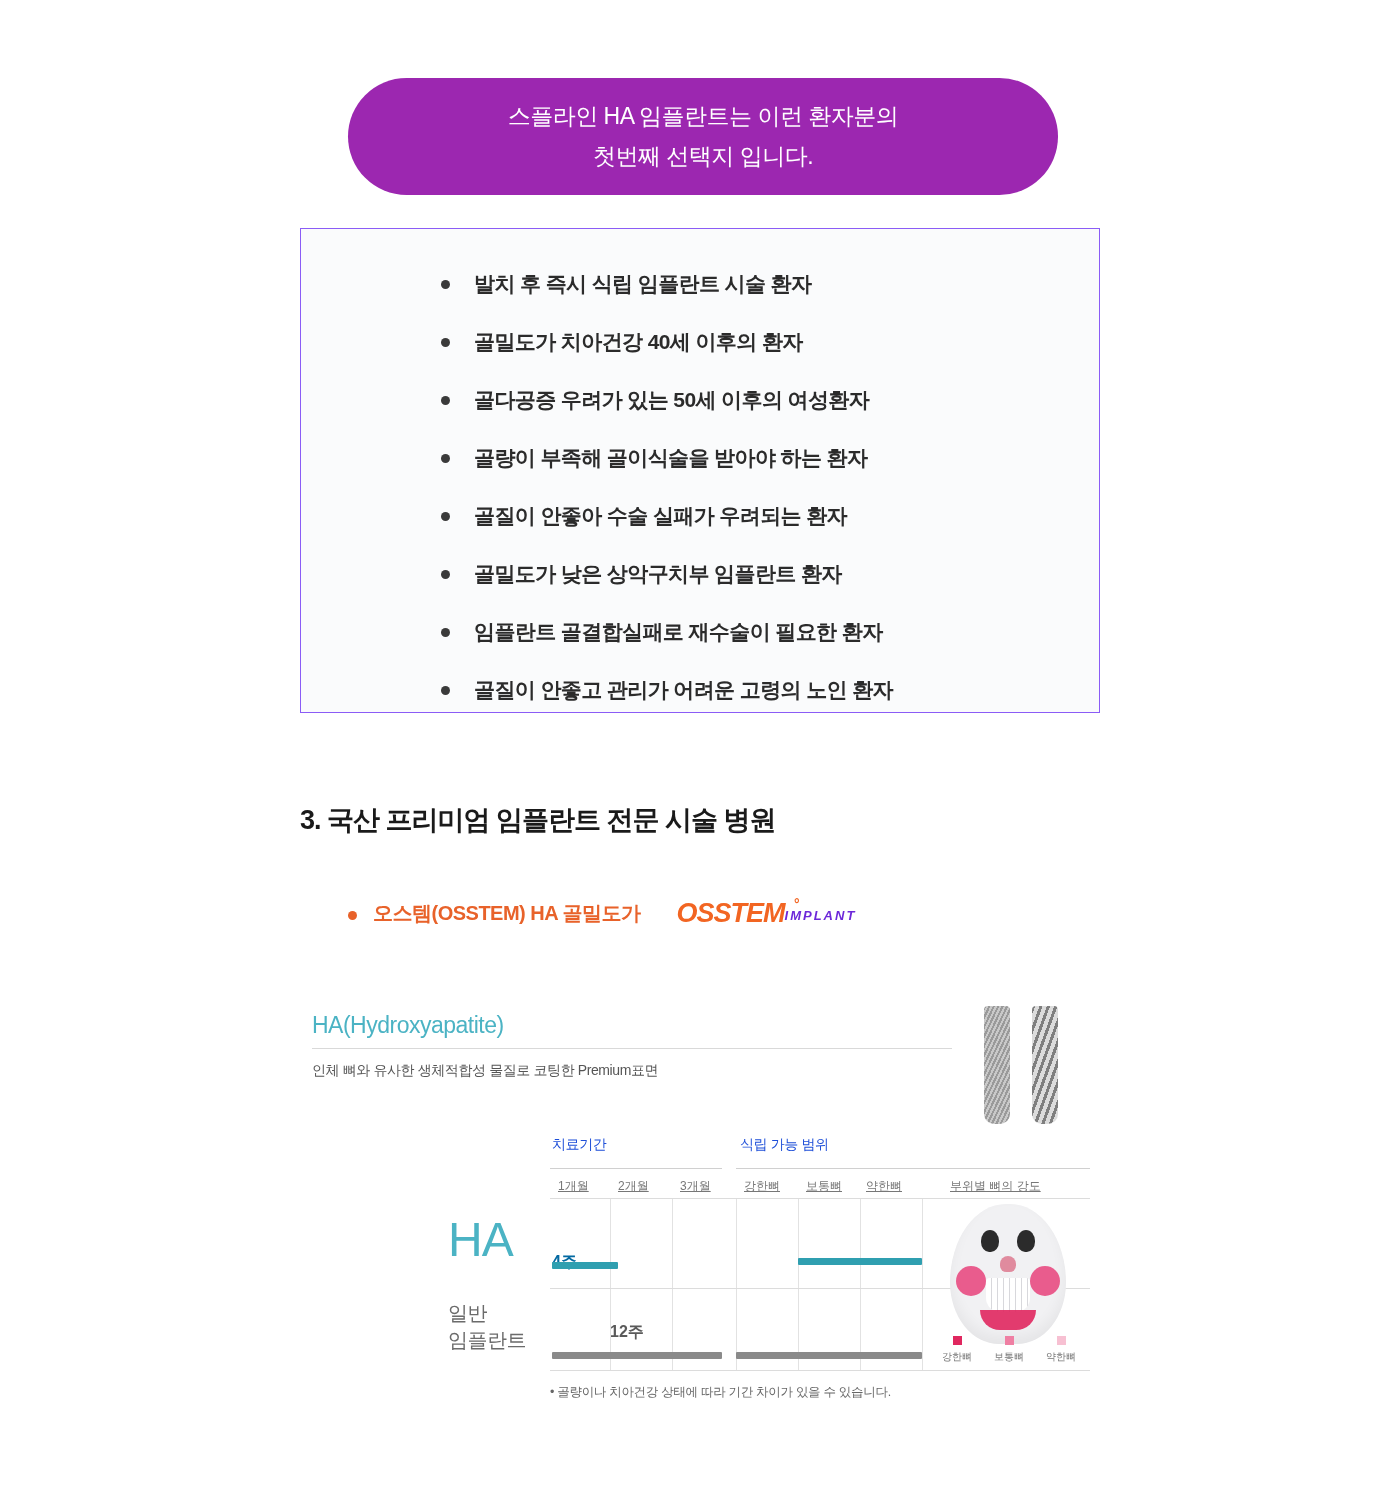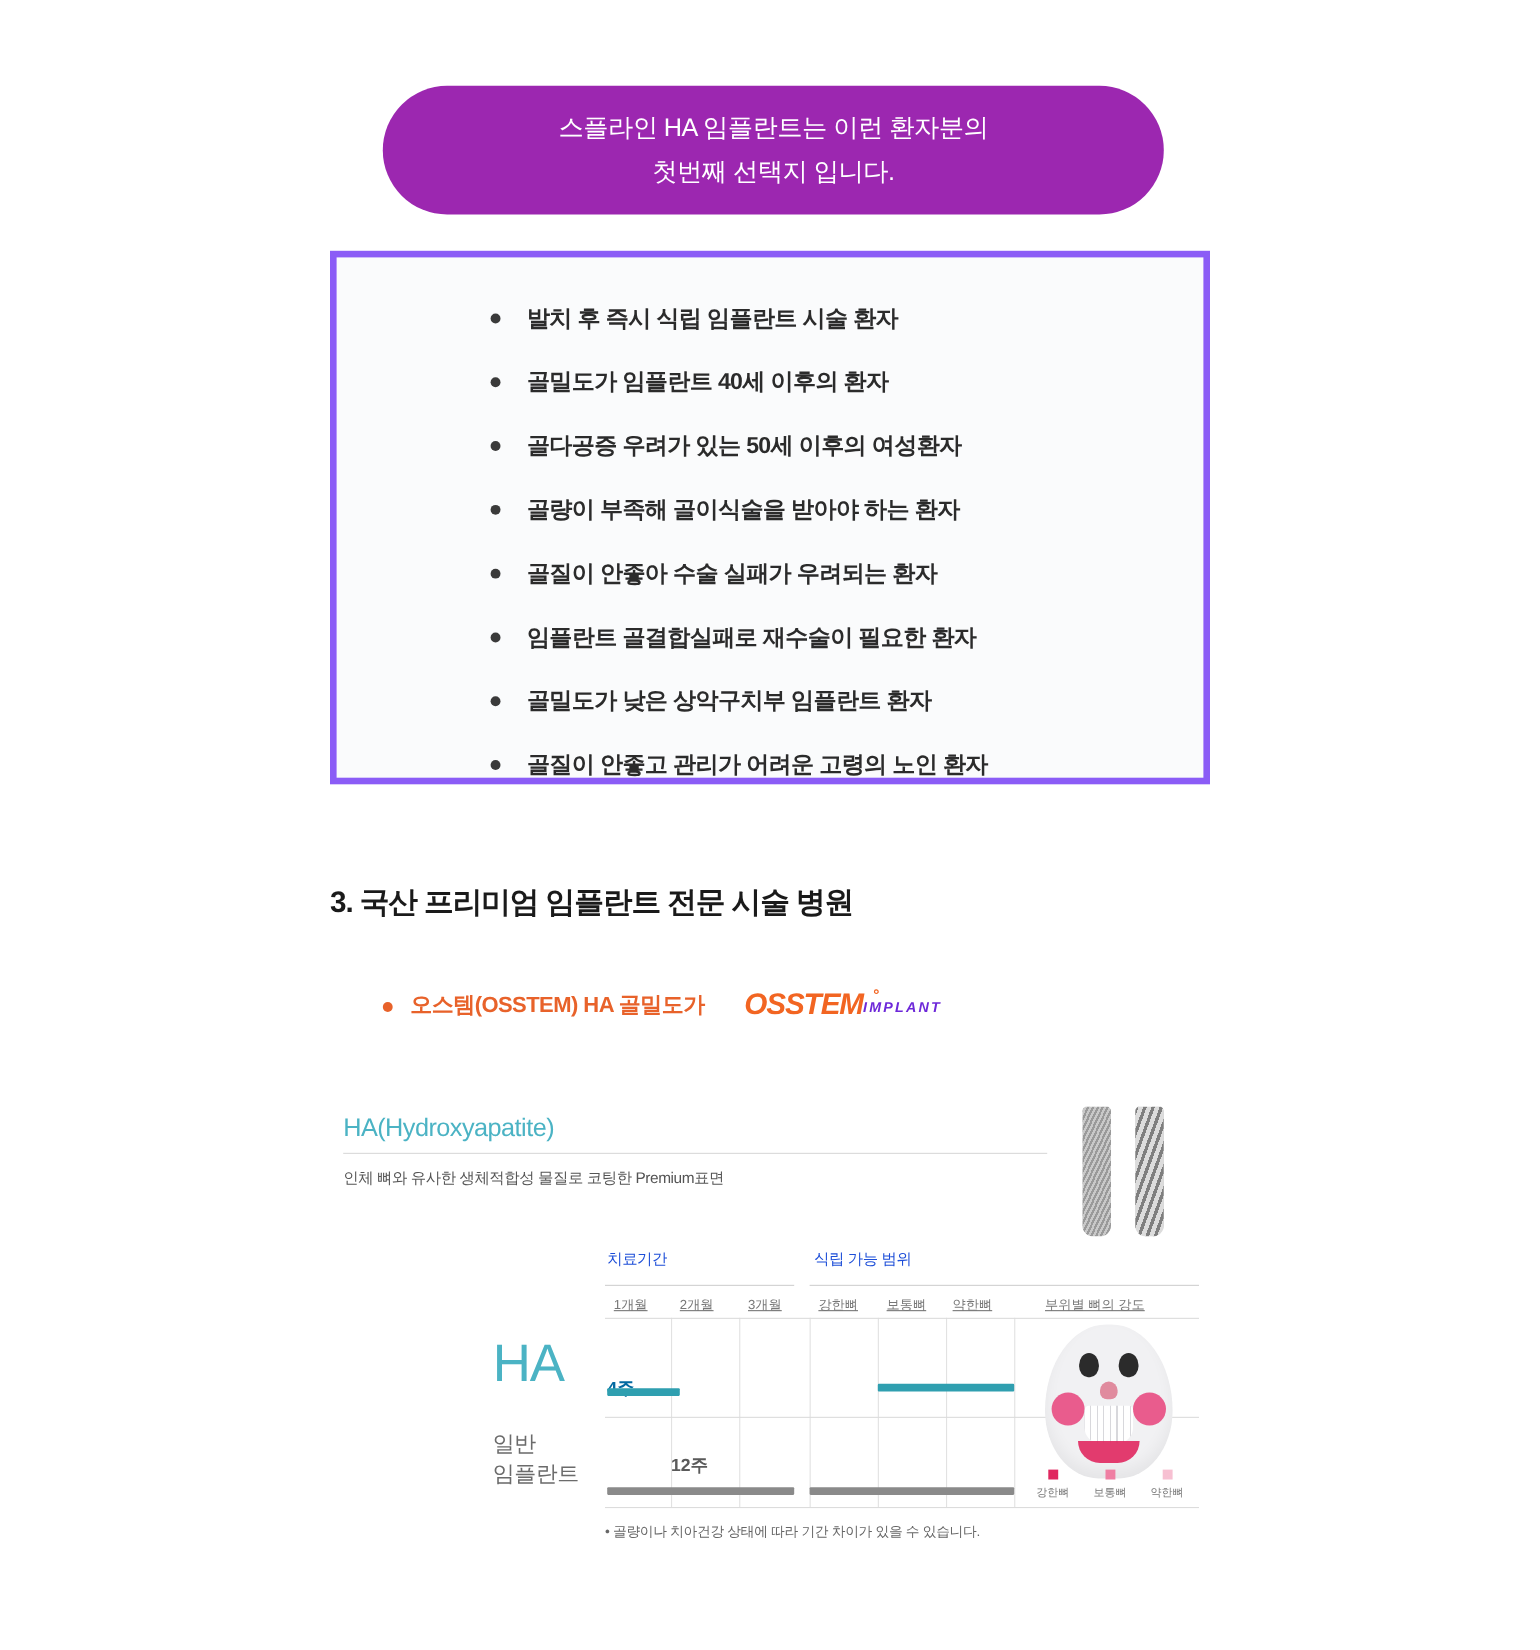--- a/index.html
+++ b/index.html
@@ -41,21 +41,21 @@
   }
 
   
   .list-box {
     position: absolute;
     left: 300px;
     top: 228px;
     width: 800px;
     height: 485px;
     background: #fafbfc;
-    border: 6px solid #8b5cf6;
+    border: 1px solid #8b5cf6;
     padding: 26px 0 0 0;
   }
   .list-ul {
     margin: 0;
     padding: 0;
     list-style: none;
   }
   .list-item {
     display: flex;
     align-items: center;
@@ -411,41 +411,41 @@
 </div>
 
 <div class="list-box">
   <ul class="list-ul">
     <li class="list-item">
       <span class="bullet"></span>
       <span class="list-text">발치 후 즉시 식립 임플란트 시술 환자</span>
     </li>
     <li class="list-item">
       <span class="bullet"></span>
-      <span class="list-text">골밀도가 임플란트 40세 이후의 환자</span>
+      <span class="list-text">골밀도가 치아건강 40세 이후의 환자</span>
     </li>
     <li class="list-item">
       <span class="bullet"></span>
       <span class="list-text">골다공증 우려가 있는 50세 이후의 여성환자</span>
     </li>
     <li class="list-item">
       <span class="bullet"></span>
       <span class="list-text">골량이 부족해 골이식술을 받아야 하는 환자</span>
     </li>
     <li class="list-item">
       <span class="bullet"></span>
       <span class="list-text">골질이 안좋아 수술 실패가 우려되는 환자</span>
     </li>
     <li class="list-item">
       <span class="bullet"></span>
+      <span class="list-text">골밀도가 낮은 상악구치부 임플란트 환자</span>
+    </li>
+    <li class="list-item">
+      <span class="bullet"></span>
       <span class="list-text">임플란트 골결합실패로 재수술이 필요한 환자</span>
-    </li>
-    <li class="list-item">
-      <span class="bullet"></span>
-      <span class="list-text">골밀도가 낮은 상악구치부 임플란트 환자</span>
     </li>
     <li class="list-item">
       <span class="bullet"></span>
       <span class="list-text">골질이 안좋고 관리가 어려운 고령의 노인 환자</span>
     </li>
   </ul>
 </div>
 
 <div class="section-heading">3. 국산 프리미엄 임플란트 전문 시술 병원</div>
 

